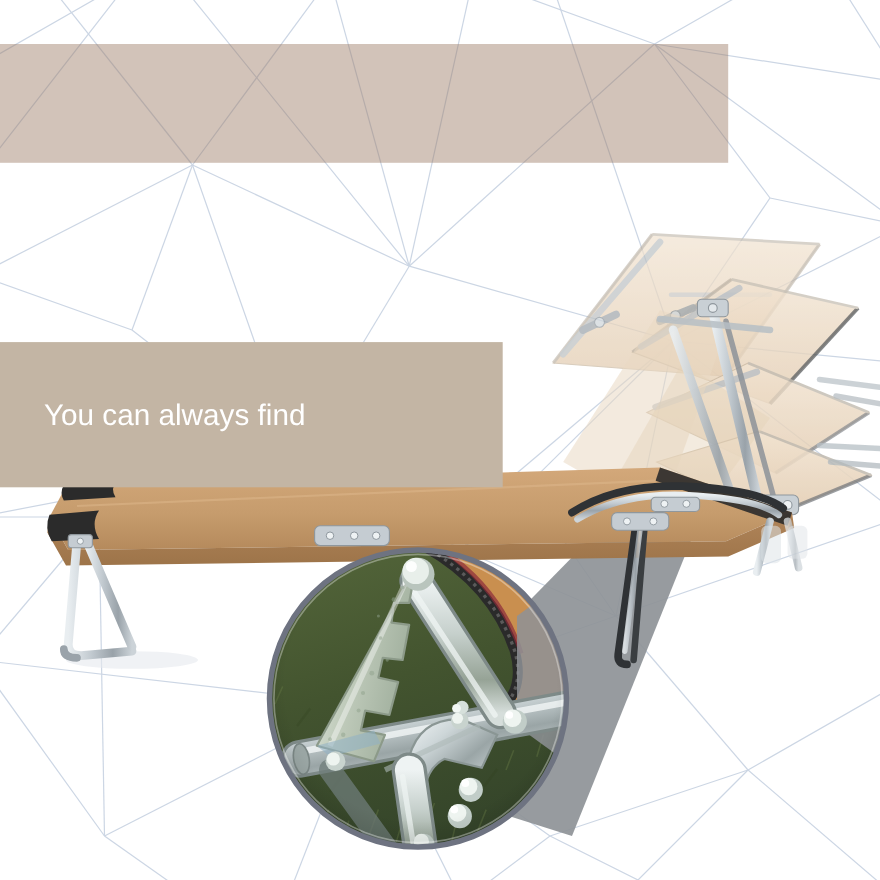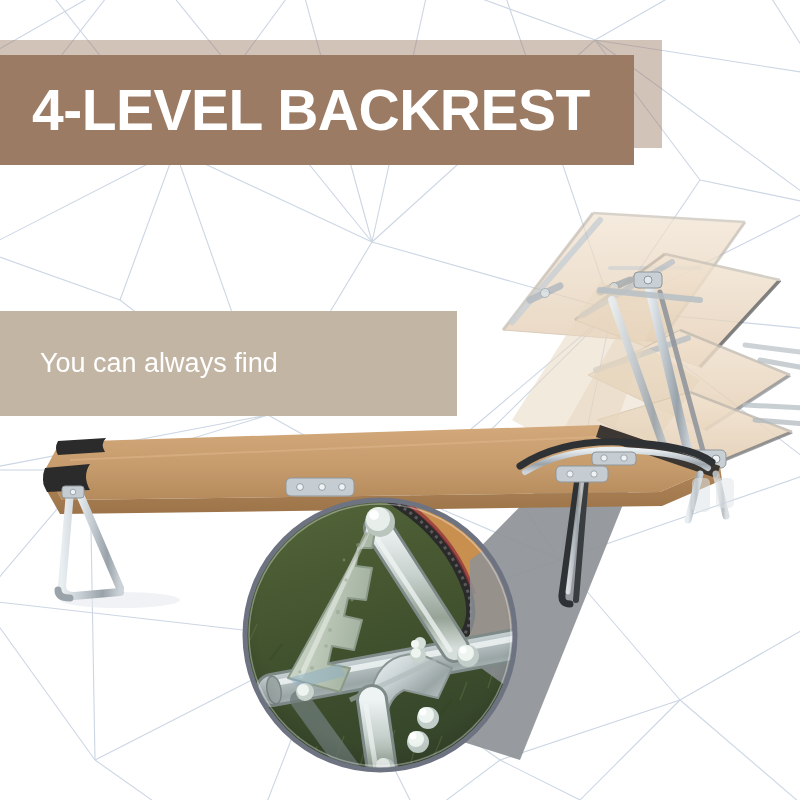--- a/index.html
+++ b/index.html
@@ -37,21 +37,21 @@
     font-size:57px;
     font-weight:bold;
     letter-spacing:-0.5px;
     margin-left:32px;
     line-height:1;
     white-space:nowrap;
   }
 
   
   .subband{
-    position:absolute;left:0;top:311px;width:457px;height:105px;
+    position:absolute;left:0;top:311px;width:457px;height:132px;
     background:#c3b5a4;
     z-index:5;
     display:flex;flex-direction:column;justify-content:center;
   }
   .subband-line{
     color:#ffffff;
     font-size:27px;
     font-weight:400;
     margin-left:40px;
     line-height:1.42;
@@ -425,21 +425,18 @@
       </g>
 
       <rect x="240" y="495" width="285" height="285" fill="url(#gVign)"></rect>
     </g>
 
     <circle cx="380" cy="635" r="135" fill="none" stroke="#6e7381" stroke-width="5"></circle>
     <circle cx="380" cy="635" r="131" fill="none" stroke="#ffffff" stroke-width="1.5" opacity="0.35"></circle>
   </svg>
 
   <div class="banner-shadow"></div>
-  <div class="banner">
-    <div class="banner-title">4-LEVEL BACKREST</div>
-  </div>
 
   <div class="subband">
     <div class="subband-line">You can always find</div>
   </div>
 
 </div>
 
 </body></html>

